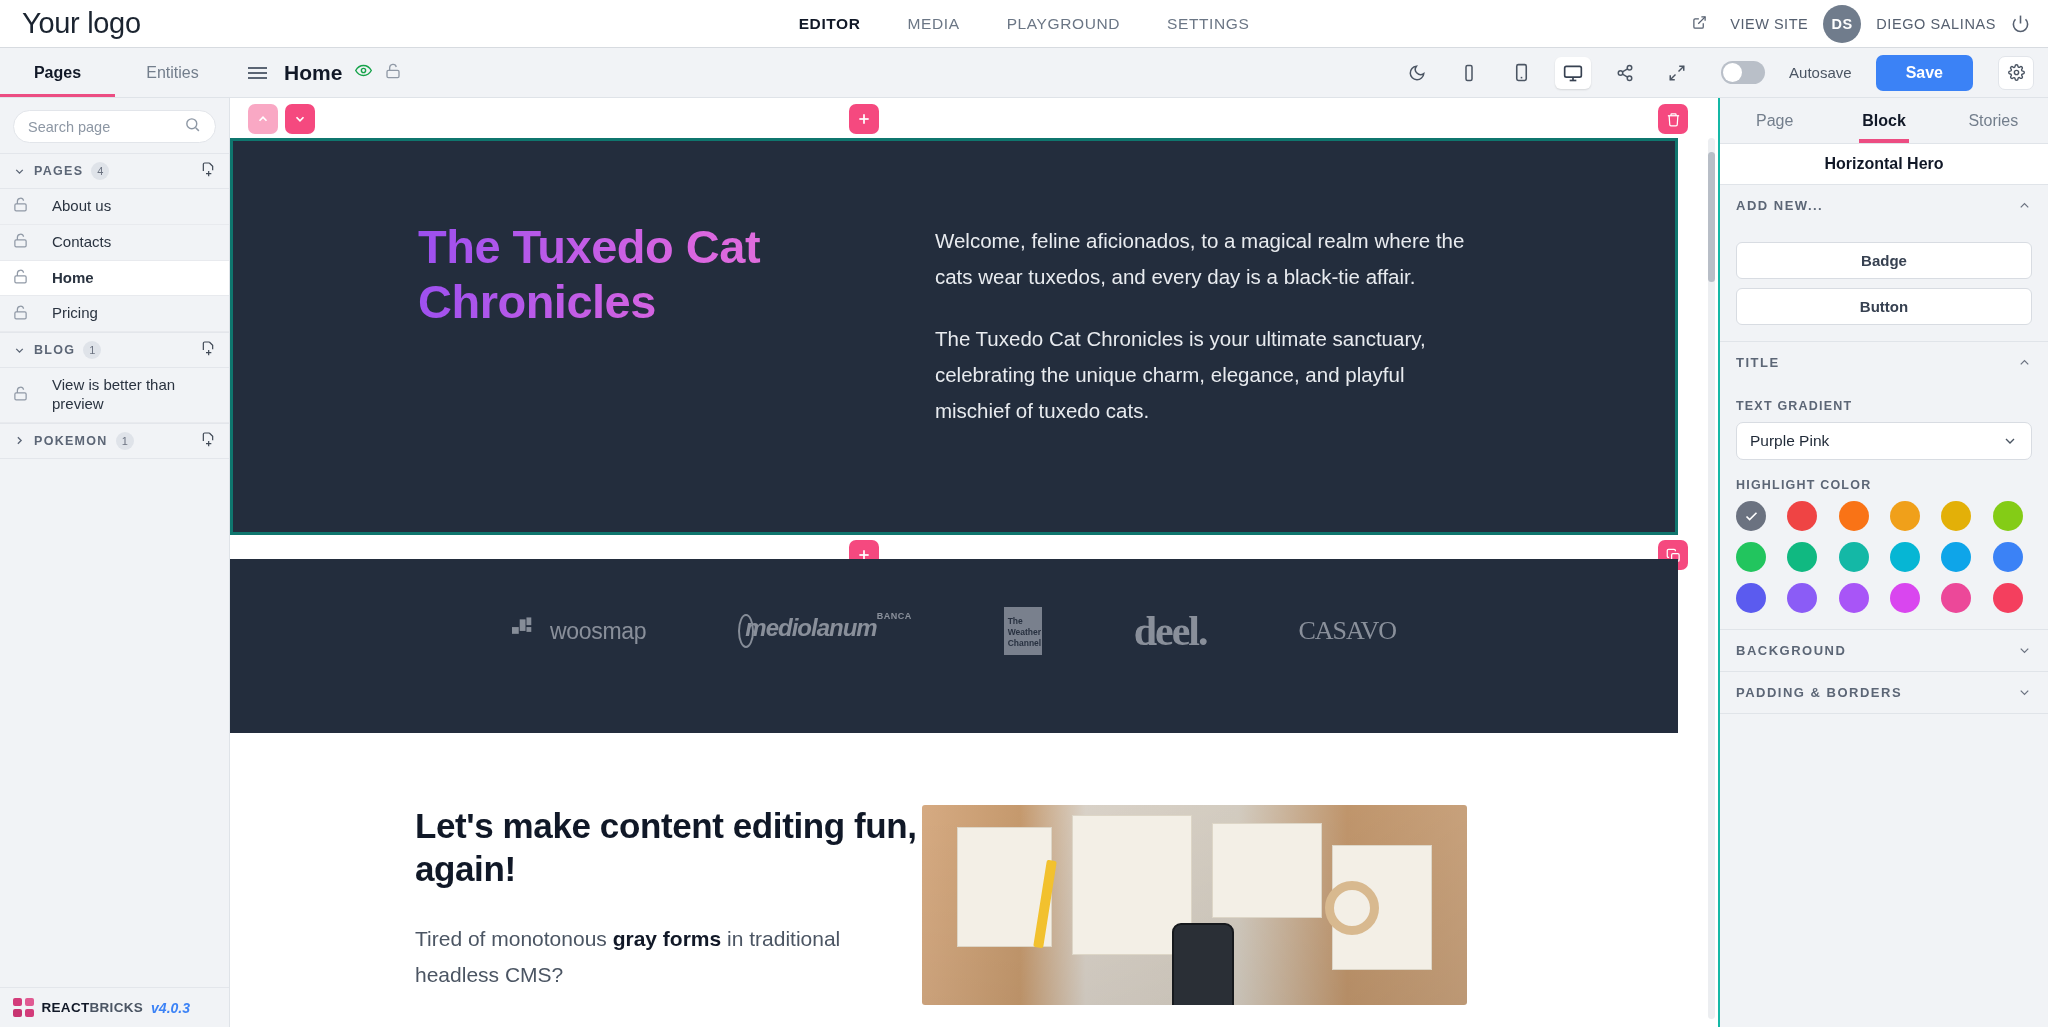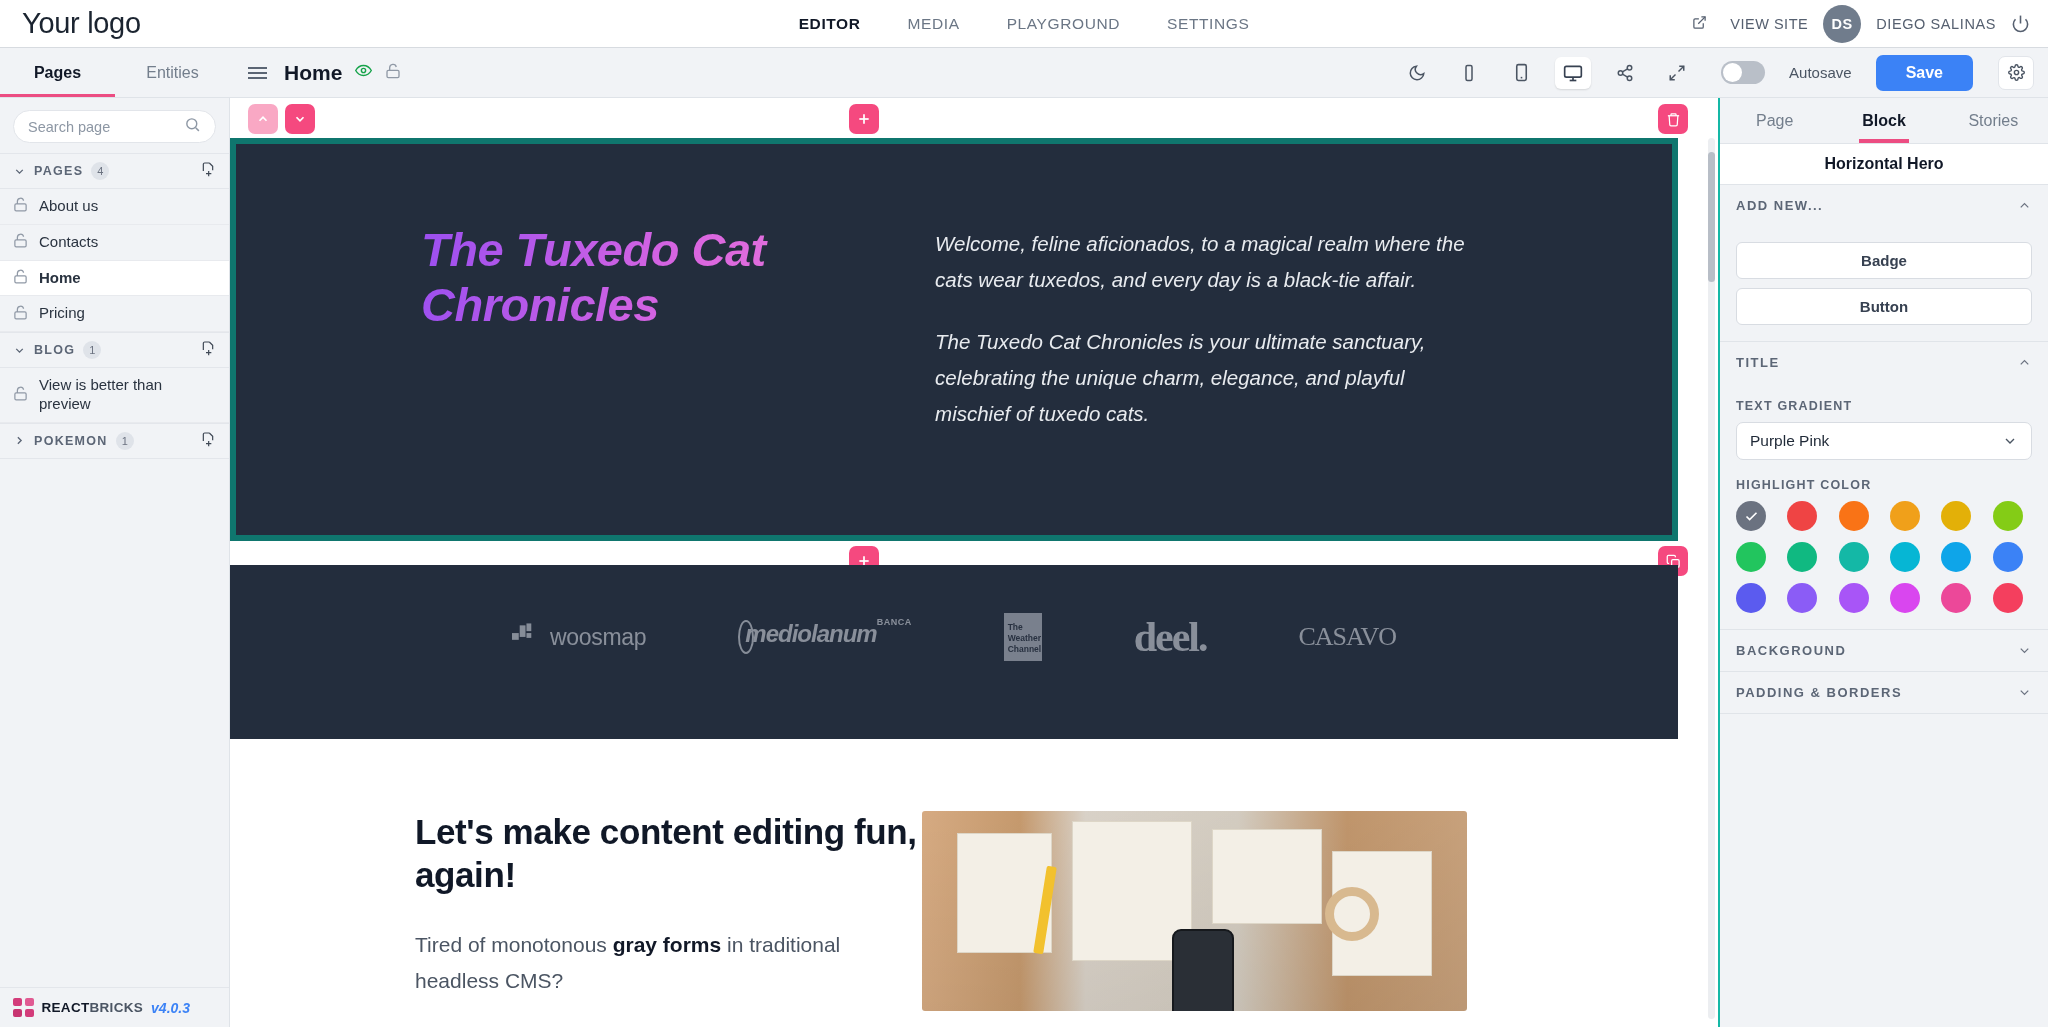--- a/index.html
+++ b/index.html
@@ -133,21 +133,21 @@
     font-size: 12.5px; font-weight: bold; letter-spacing: 1.3px; color: #5c6personal;
     color: #5c6676;
   }
   .grp-count {
     font-size: 11px; color: #6b7280; background: #dfe3e9;
     border-radius: 9px; min-width: 18px; height: 18px; padding: 0 5px;
     display: flex; align-items: center; justify-content: center;
   }
   .grp-spacer { flex: 1; }
   .page-row {
-    display: flex; align-items: center; gap: 11px;
+    display: flex; align-items: center; gap: 24px;
     padding: 8px 13px; font-size: 15px; color: #2a3340; cursor: pointer;
     border-bottom: 1px solid #e8eaee;
   }
   .page-row.sel { background: #ffffff; font-weight: bold; }
   .page-row .lbl { line-height: 1.25; }
   .footer-brand {
     position: absolute; bottom: 0; left: 0; right: 0;
     height: 40px; display: flex; align-items: center; gap: 8px;
     padding-left: 13px; border-top: 1px solid #e3e6eb; background: #f1f3f6;
   }
@@ -170,23 +170,22 @@
     height: 40px; position: relative; background: #ffffff;
   }
   .pinkbtn {
     background: #f5497f; color: #fff; border-radius: 7px;
     width: 30px; height: 30px;
     display: flex; align-items: center; justify-content: center;
     cursor: pointer; border: none;
   }
   .pinkbtn.light { background: #f9a8c4; }
   .block-outline {
-    border: 6px solid #0f766e;
+    border: 3px solid #0f766e;
     position: relative;
-    font-style: italic;
   }
   .hero {
     background: #232d3d;
     display: flex; padding: 78px 180px 78px 185px; gap: 0;
   }
   .hero-left { width: 48%; padding-right: 36px; }
   .hero-title {
     font-size: 47px; font-weight: bold; line-height: 1.18;
     background: linear-gradient(100deg, #9b4ff0 0%, #d965e0 55%, #eb7cd6 100%);
     -webkit-background-clip: text; background-clip: text;

